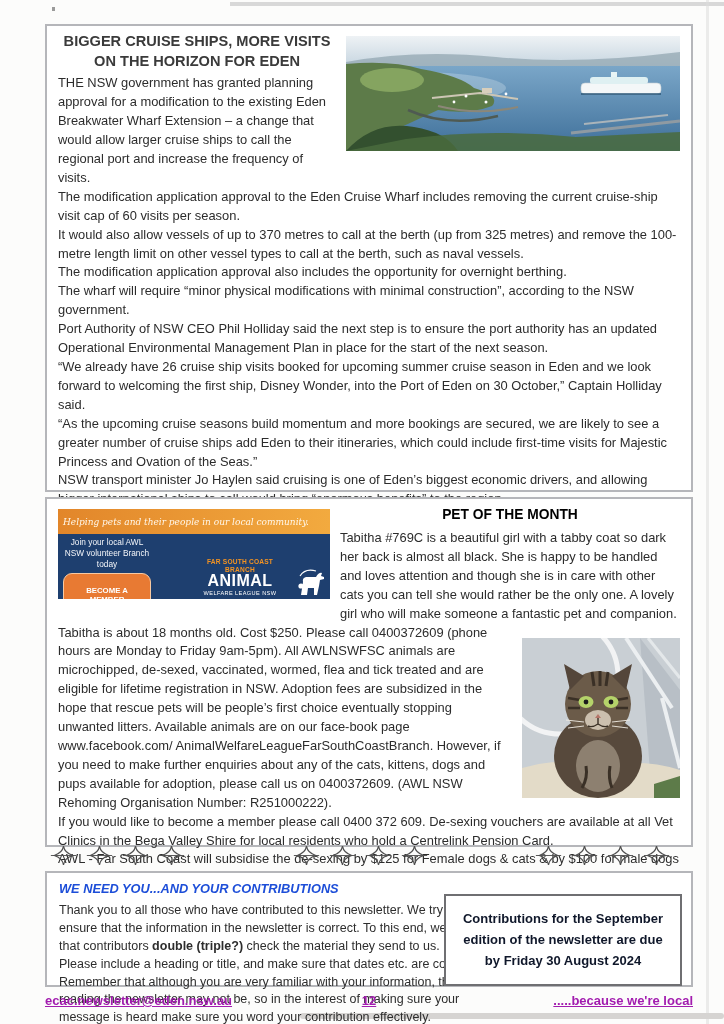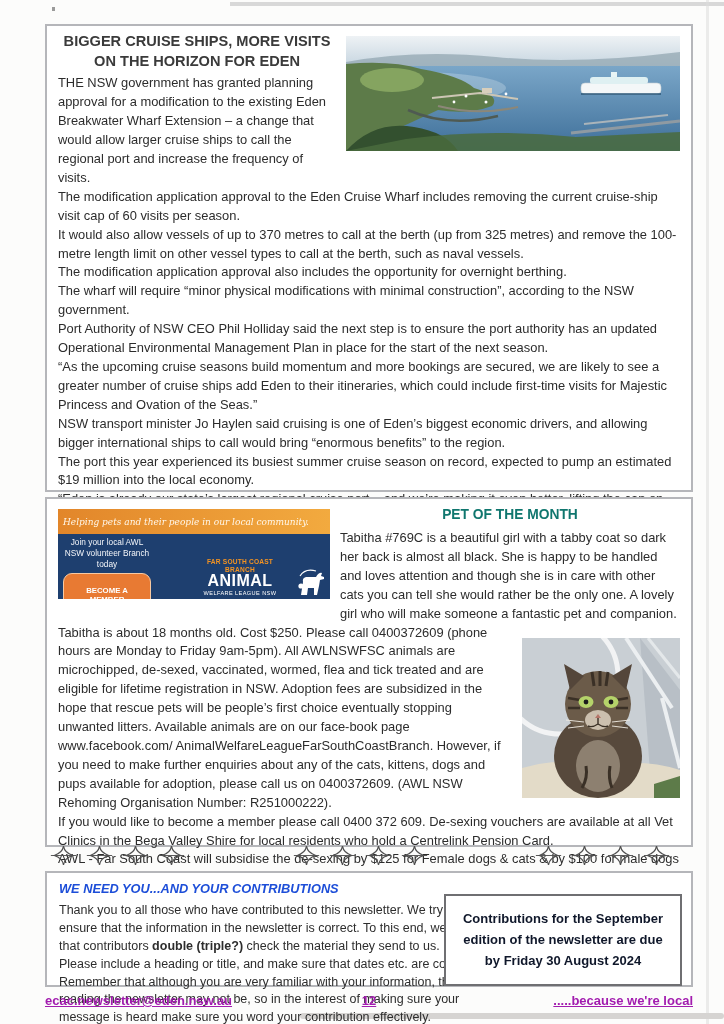--- a/index.html
+++ b/index.html
@@ -38,21 +38,21 @@
   .banner-join{width:88px;text-align:center;color:#f3f5f9;}
   .banner-join-text{font-size:8.3px;line-height:1.3;margin-bottom:4px;}
   .banner-btn{display:inline-block;background:#e87a33;color:#fff;font-size:7.8px;font-weight:bold;
       border:1px solid #f7c9a2;border-radius:9px;padding:12px 7px;}
   .banner-logo{flex:1;text-align:center;color:#fff;position:relative;}
   .branch-text{color:#f39322;font-size:6.6px;font-weight:bold;line-height:1.15;letter-spacing:.2px;}
   .logo-main{font-size:16px;font-weight:bold;letter-spacing:.5px;line-height:1.05;}
   .logo-sub{font-size:5.6px;letter-spacing:.4px;}
   .logo-dog{position:absolute;right:-2px;top:4px;width:30px;height:36px;}
 
-  .pet-title{text-align:center;font-weight:bold;font-size:13.8px;color:#0f766e;margin:2px 0 7px;}
+  .pet-title{text-align:center;font-weight:bold;font-size:13.8px;color:#000000;margin:2px 0 7px;}
   .cat-float{float:right;width:158px;height:160px;margin:14px 0 6px 12px;}
   .cat-float svg{display:block;width:100%;height:100%;}
   .pet-last{margin-top:4px !important;}
 
   
   #divider{position:absolute;left:50px;top:845px;width:620px;display:flex;justify-content:space-between;}
   .star-group{display:flex;gap:9px;}
   .star-group svg{width:27px;height:21px;}
 
   
@@ -121,20 +121,21 @@
       <div class="article-title">
         <div>BIGGER CRUISE SHIPS, MORE VISITS</div>
         <div>ON THE HORIZON FOR EDEN</div>
       </div>
       <p>THE NSW government has granted planning approval for a modification to the existing Eden Breakwater Wharf Extension – a change that would allow larger cruise ships to call the regional port and increase the frequency of visits.</p>
       <p>The modification application approval to the Eden Cruise Wharf includes removing the current cruise-ship visit cap of 60 visits per season.</p>
       <p>It would also allow vessels of up to 370 metres to call at the berth (up from 325 metres) and remove the 100-metre length limit on other vessel types to call at the berth, such as naval vessels.</p>
       <p>The modification application approval also includes the opportunity for overnight berthing.</p>
       <p>The wharf will require “minor physical modifications with minimal construction”, according to the NSW government.</p>
       <p>Port Authority of NSW CEO Phil Holliday said the next step is to ensure the port authority has an updated Operational Environmental Management Plan in place for the start of the next season.</p>
+      <p>“We already have 26 cruise ship visits booked for upcoming summer cruise season in Eden and we look forward to welcoming the first ship, Disney Wonder, into the Port of Eden on 30 October,” Captain Holliday said.</p>
       <p>“As the upcoming cruise seasons build momentum and more bookings are secured, we are likely to see a greater number of cruise ships add Eden to their itineraries, which could include first-time visits for Majestic Princess and Ovation of the Seas.”</p>
       <p>NSW transport minister Jo Haylen said cruising is one of Eden’s biggest economic drivers, and allowing bigger international ships to call would bring “enormous benefits” to the region.</p>
       <p>The port this year experienced its busiest summer cruise season on record, expected to pump an estimated $19 million into the local economy.</p>
       <p>“Eden is already our state’s largest regional cruise port – and we’re making it even better, lifting the cap on visits and increasing NSW’s already booming market share of Australia’s cruising industry,” Ms Haylen said.</p>
       <p>And planning minister Paul Scully said Eden’s maritime history “stretches back to its whaling days” almost 200 years ago and has evolved to become the popular tourism destination it is today.</p>
       <p>“This modern-day maritime project unlocks huge opportunities for the Sapphire Coast region to support the local economy and create ongoing local jobs,” he said.</p>
       <p>The Operational Environmental Management Plan currently being prepared by Port Authority of NSW is expected to be ready by the end of 2024.</p>
     </div>
   </div>
 

